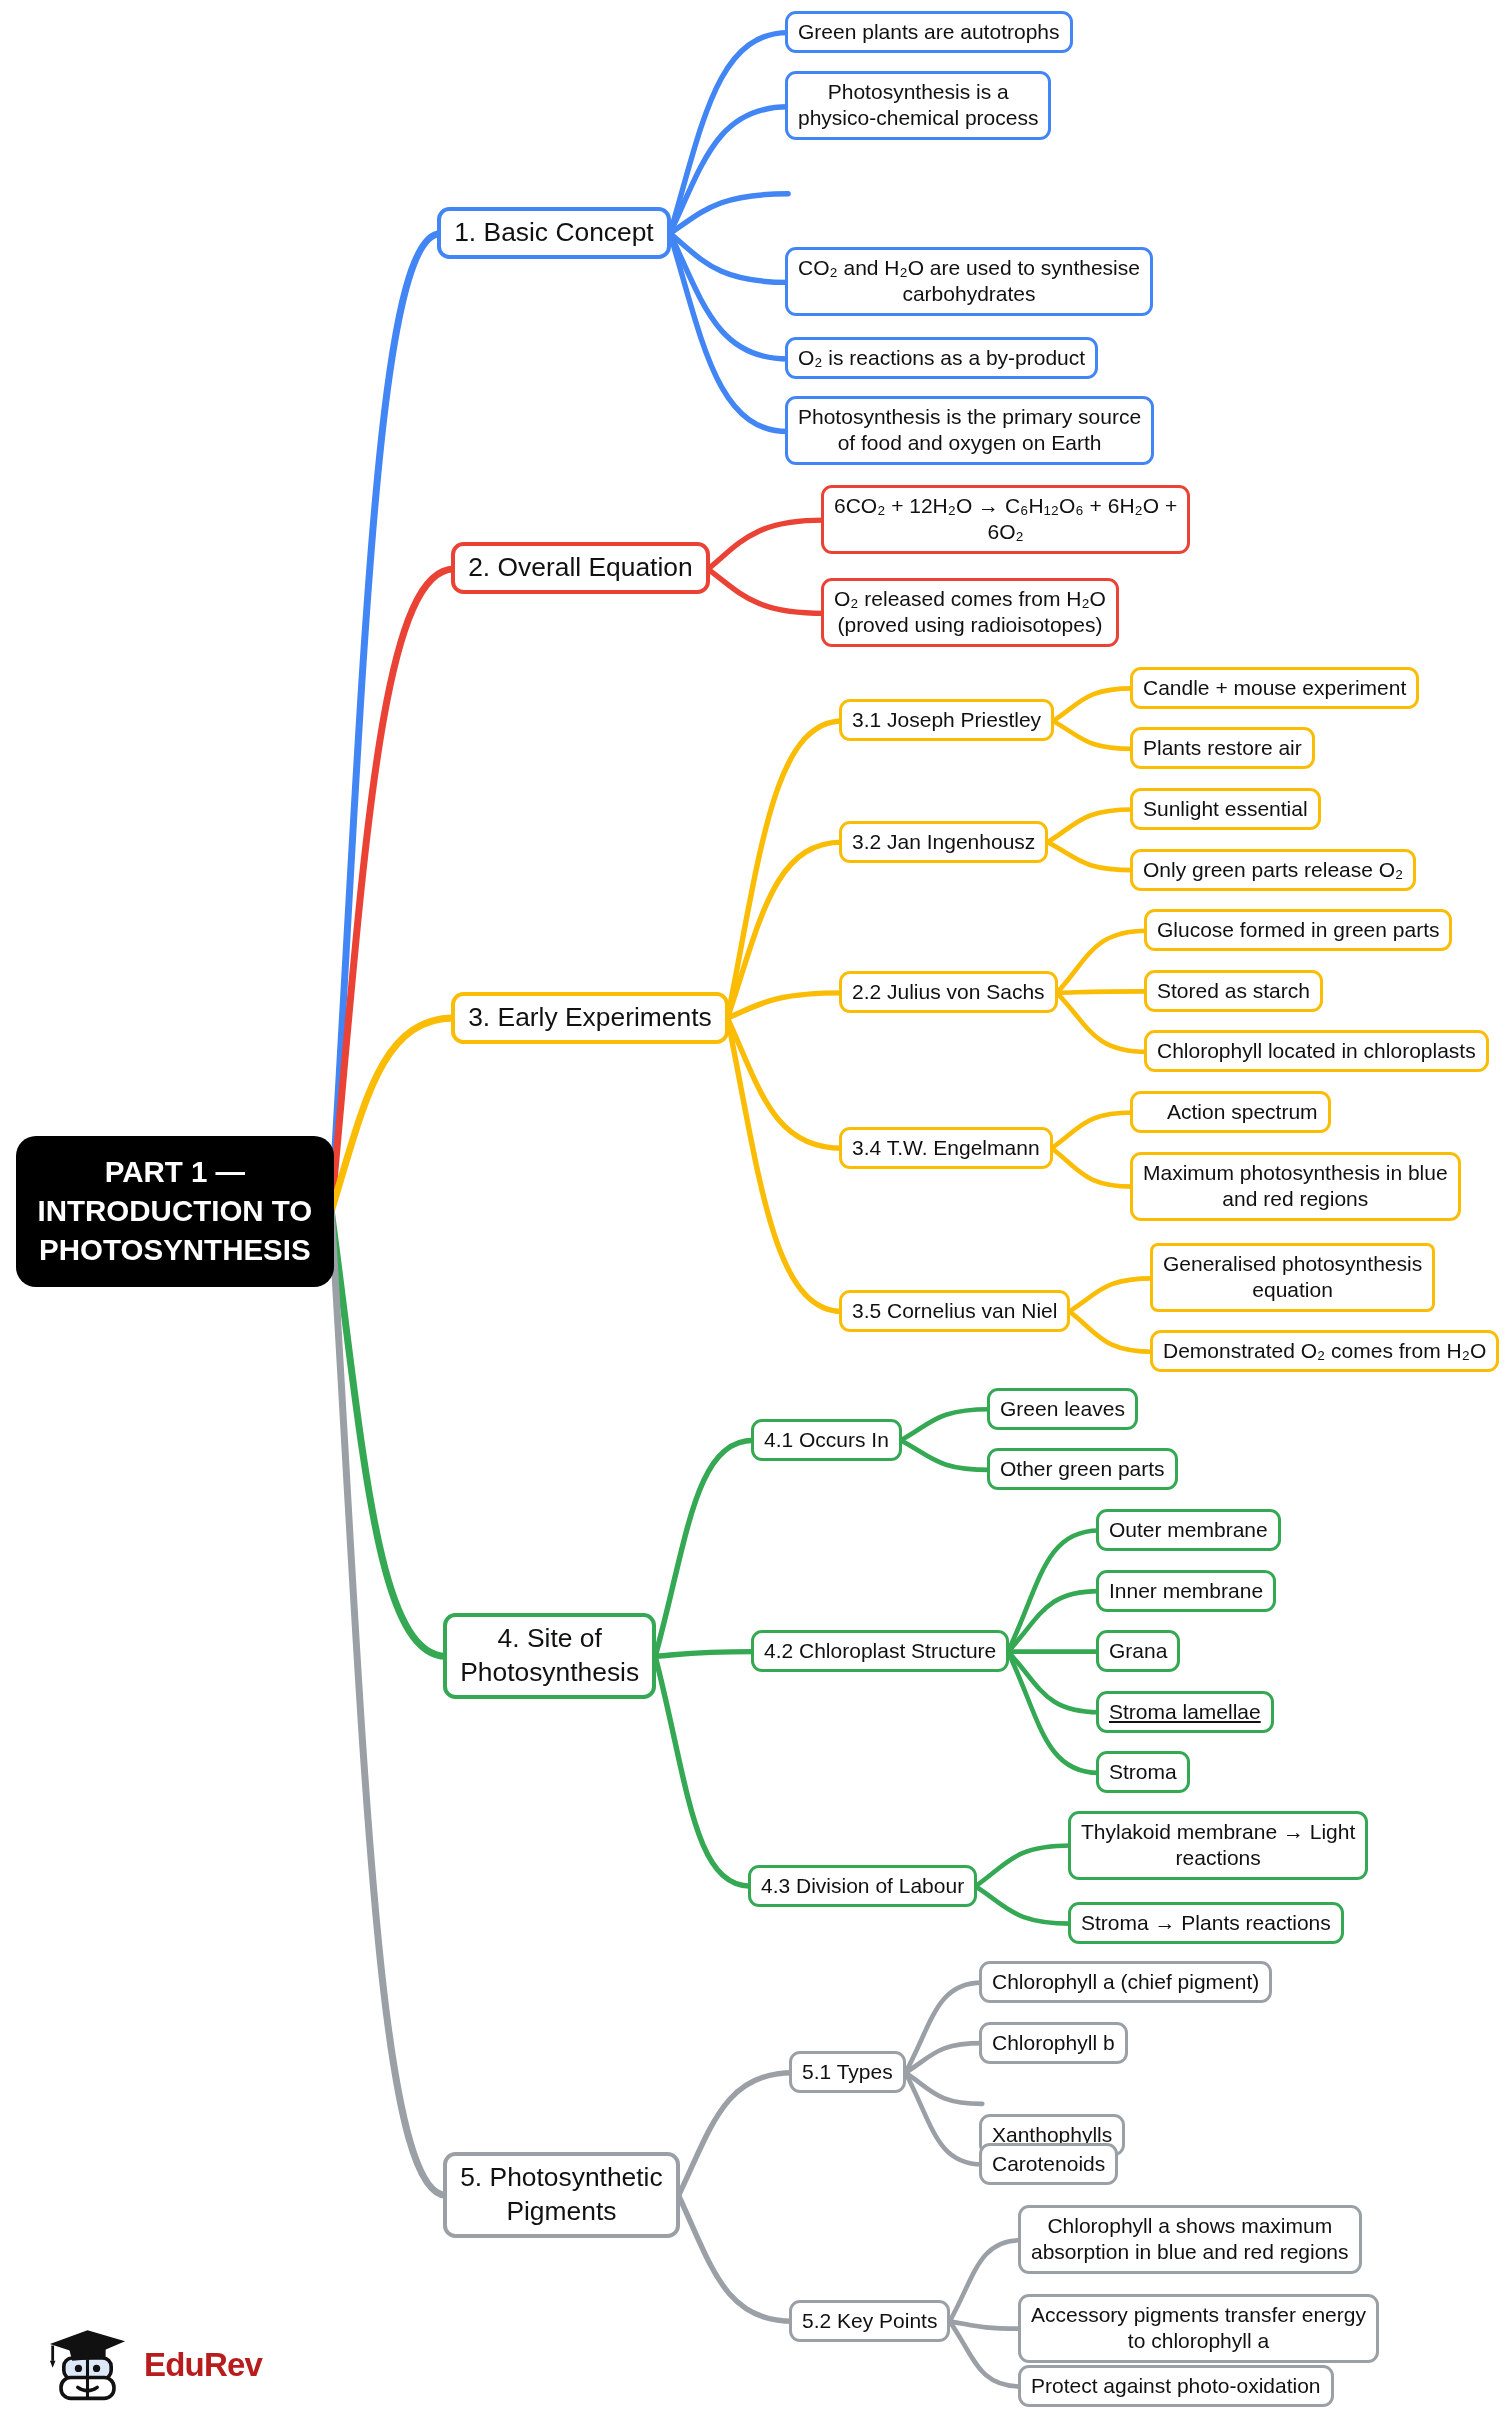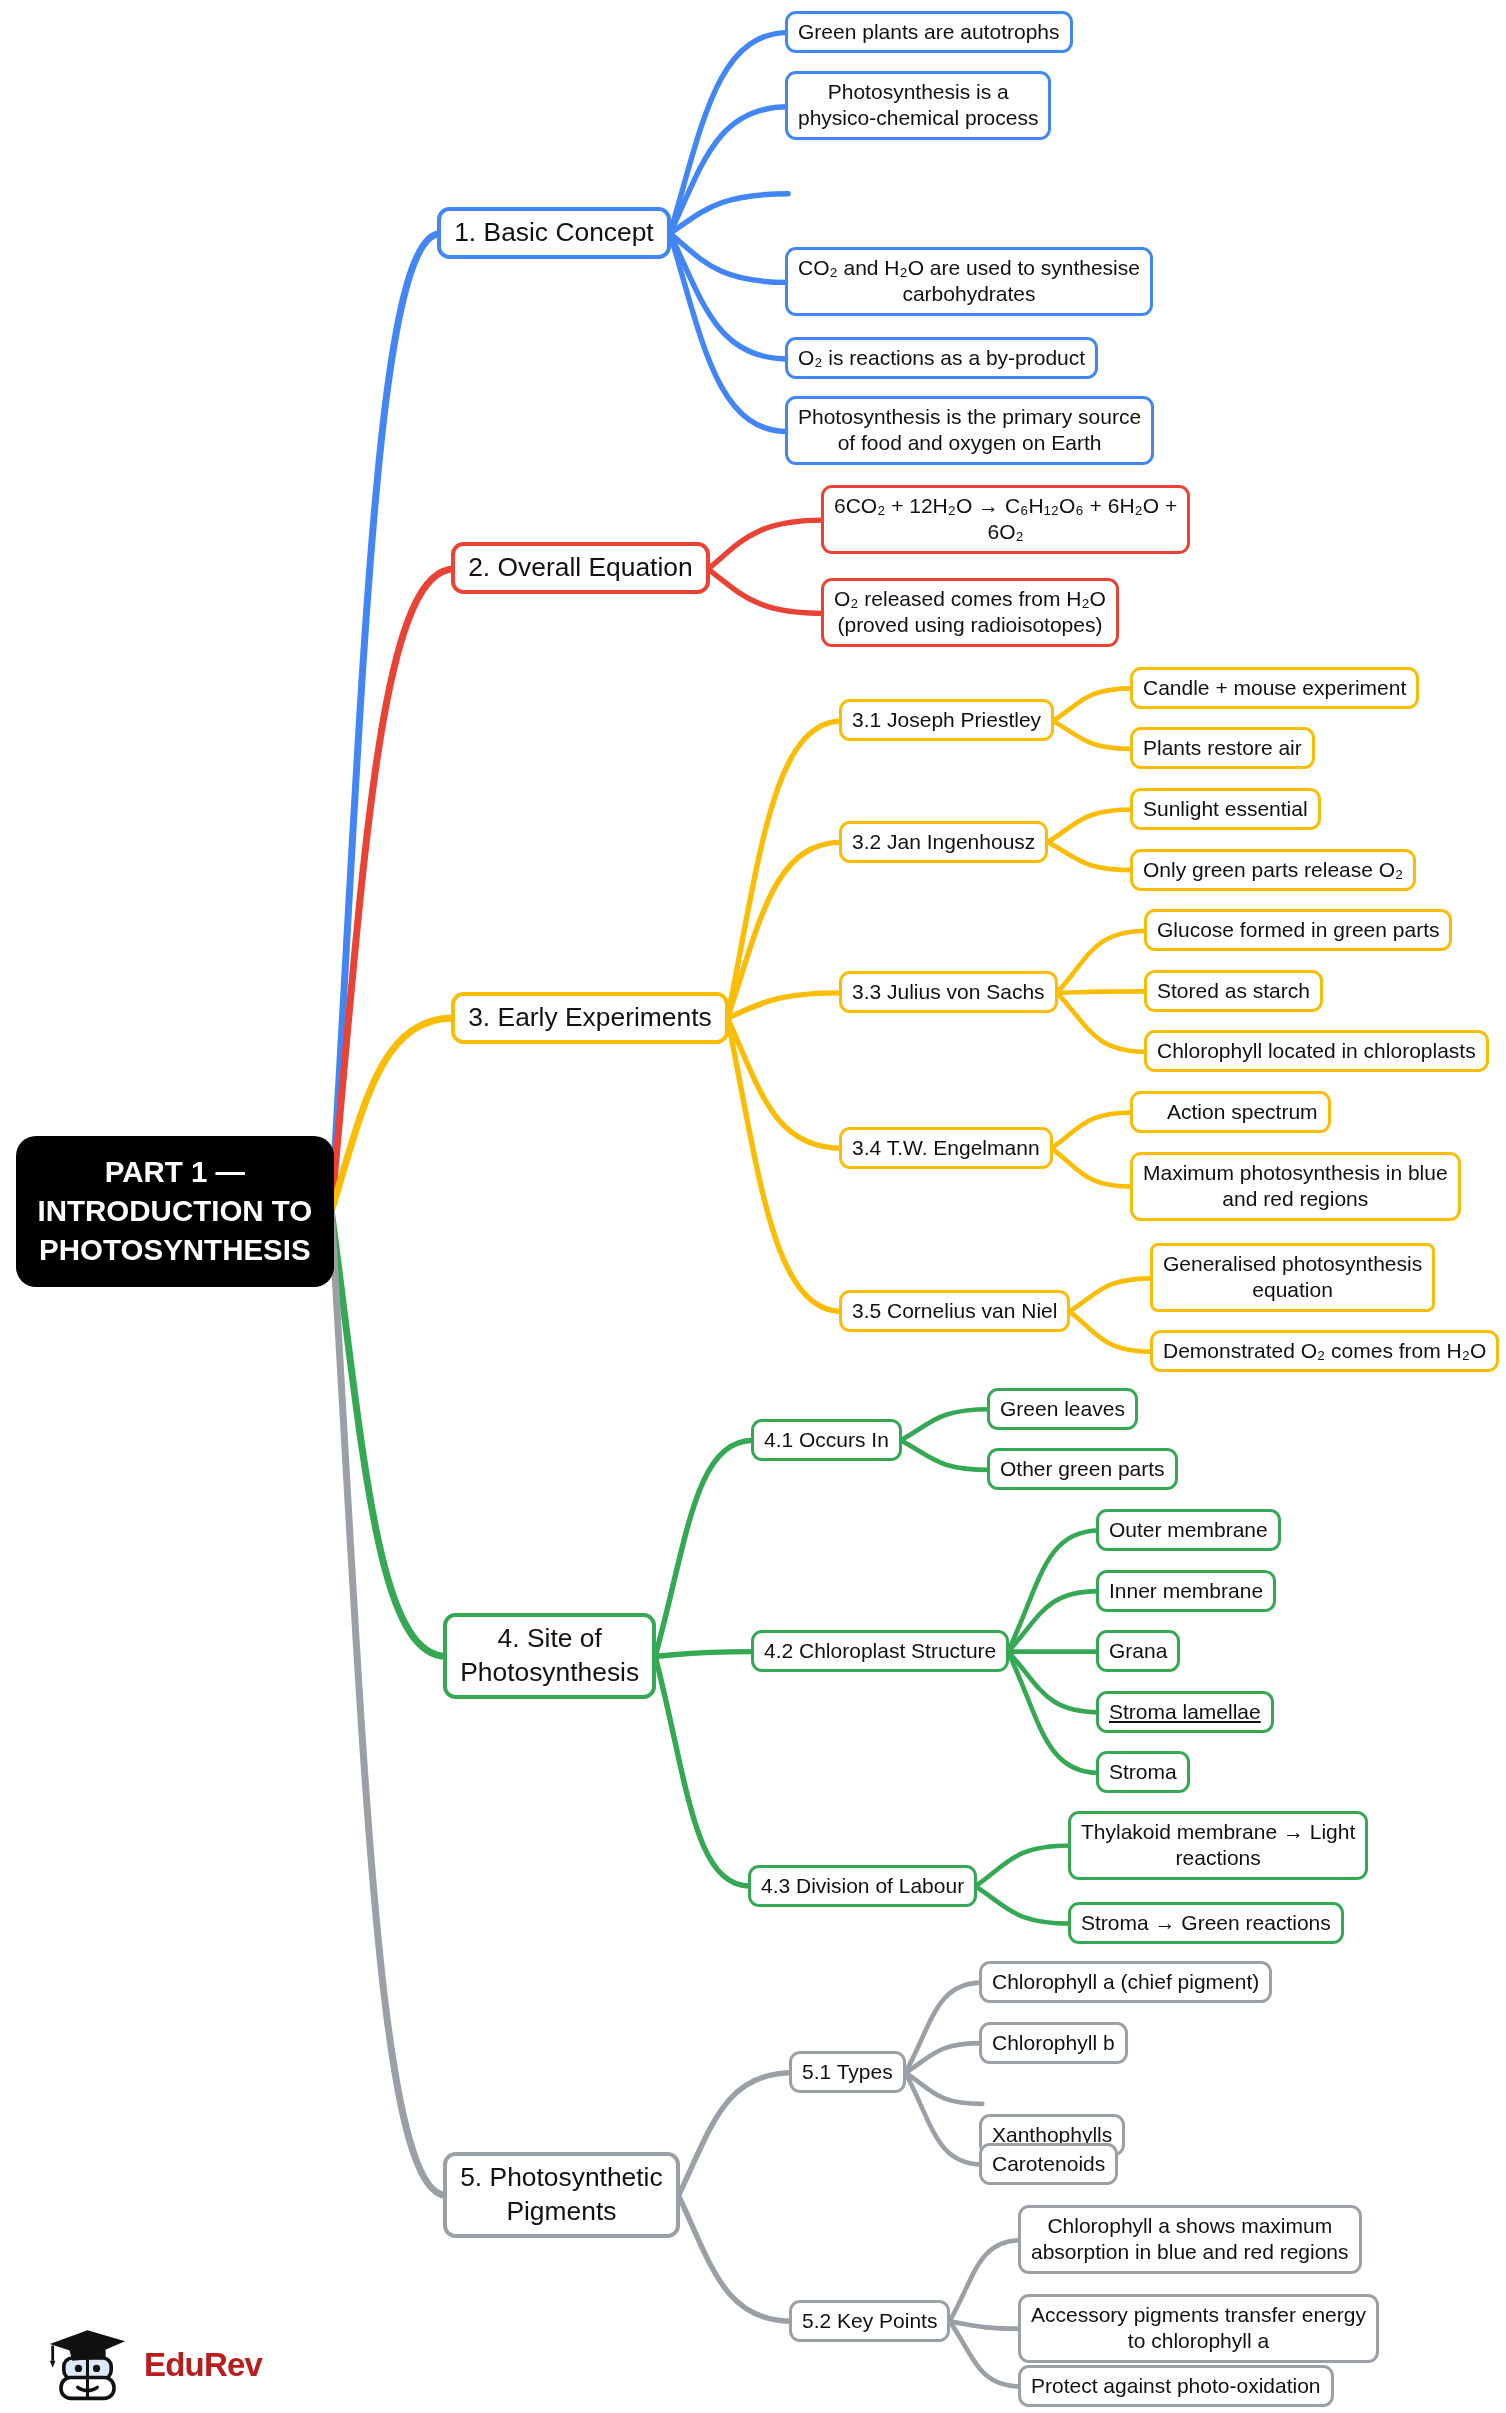--- a/index.html
+++ b/index.html
@@ -93,21 +93,21 @@
   <div class="node" style="left: 785px; top: 396px; border-color: rgb(66, 133, 244);">Photosynthesis is the primary source
 of food and oxygen on Earth</div>
 
   <div class="node" style="left: 821px; top: 485px; border-color: rgb(234, 67, 53);">6CO₂ + 12H₂O → C₆H₁₂O₆ + 6H₂O +
 6O₂</div>
   <div class="node" style="left: 821px; top: 578px; border-color: rgb(234, 67, 53);">O₂ released comes from H₂O
 (proved using radioisotopes)</div>
 
   <div class="node" id="s31" style="left: 839px; top: 699px; border-color: rgb(251, 188, 4);">3.1 Joseph Priestley</div>
   <div class="node" id="s32" style="left: 839px; top: 821px; border-color: rgb(251, 188, 4);">3.2 Jan Ingenhousz</div>
-  <div class="node" id="s33" style="left: 839px; top: 971px; border-color: rgb(251, 188, 4);">3.3 Julius von Sachs</div>
+  <div class="node" id="s33" style="left: 839px; top: 971px; border-color: rgb(251, 188, 4);">2.2 Julius von Sachs</div>
   <div class="node" id="s34" style="left: 839px; top: 1127px; border-color: rgb(251, 188, 4);">3.4 T.W. Engelmann</div>
   <div class="node" id="s35" style="left: 839px; top: 1290px; border-color: rgb(251, 188, 4);">3.5 Cornelius van Niel</div>
 
   <div class="node" style="left: 1130px; top: 667px; border-color: rgb(251, 188, 4);">Candle + mouse experiment</div>
   <div class="node" style="left: 1130px; top: 727px; border-color: rgb(251, 188, 4);">Plants restore air</div>
   <div class="node" style="left: 1130px; top: 788px; border-color: rgb(251, 188, 4);">Sunlight essential</div>
   <div class="node" style="left: 1130px; top: 849px; border-color: rgb(251, 188, 4);">Only green parts release O₂</div>
   <div class="node" style="left: 1144px; top: 909px; border-color: rgb(251, 188, 4);">Glucose formed in green parts</div>
   <div class="node" style="left: 1144px; top: 970px; border-color: rgb(251, 188, 4);">Stored as starch</div>
   <div class="node" style="left: 1144px; top: 1030px; border-color: rgb(251, 188, 4);">Chlorophyll located in chloroplasts</div>
@@ -124,21 +124,21 @@
 
   <div class="node" style="left: 987px; top: 1388px; border-color: rgb(52, 168, 83);">Green leaves</div>
   <div class="node" style="left: 987px; top: 1448px; border-color: rgb(52, 168, 83);">Other green parts</div>
   <div class="node" style="left: 1096px; top: 1509px; border-color: rgb(52, 168, 83);">Outer membrane</div>
   <div class="node" style="left: 1096px; top: 1570px; border-color: rgb(52, 168, 83);">Inner membrane</div>
   <div class="node" style="left: 1096px; top: 1630px; border-color: rgb(52, 168, 83);">Grana</div>
   <div class="node" style="left: 1096px; top: 1691px; border-color: rgb(52, 168, 83); text-decoration: underline;">Stroma lamellae</div>
   <div class="node" style="left: 1096px; top: 1751px; border-color: rgb(52, 168, 83);">Stroma</div>
   <div class="node" style="left: 1068px; top: 1811px; border-color: rgb(52, 168, 83);">Thylakoid membrane → Light
 reactions</div>
-  <div class="node" style="left: 1068px; top: 1902px; border-color: rgb(52, 168, 83);">Stroma → Green reactions</div>
+  <div class="node" style="left: 1068px; top: 1902px; border-color: rgb(52, 168, 83);">Stroma → Plants reactions</div>
 
   <div class="node" id="s51" style="left: 789px; top: 2051px; border-color: rgb(154, 160, 166);">5.1 Types</div>
   <div class="node" id="s52" style="left: 789px; top: 2300px; border-color: rgb(154, 160, 166);">5.2 Key Points</div>
 
   <div class="node" style="left: 979px; top: 1961px; border-color: rgb(154, 160, 166);">Chlorophyll a (chief pigment)</div>
   <div class="node" style="left: 979px; top: 2022px; border-color: rgb(154, 160, 166);">Chlorophyll b</div>
   <div class="node" style="left: 979px; top: 2082px; border-color: rgb(154, 160, 166); margin-top: 32px;">Xanthophylls</div>
   <div class="node" style="left: 979px; top: 2143px; border-color: rgb(154, 160, 166);">Carotenoids</div>
   <div class="node" style="left: 1018px; top: 2205px; border-color: rgb(154, 160, 166);">Chlorophyll a shows maximum
 absorption in blue and red regions</div>

